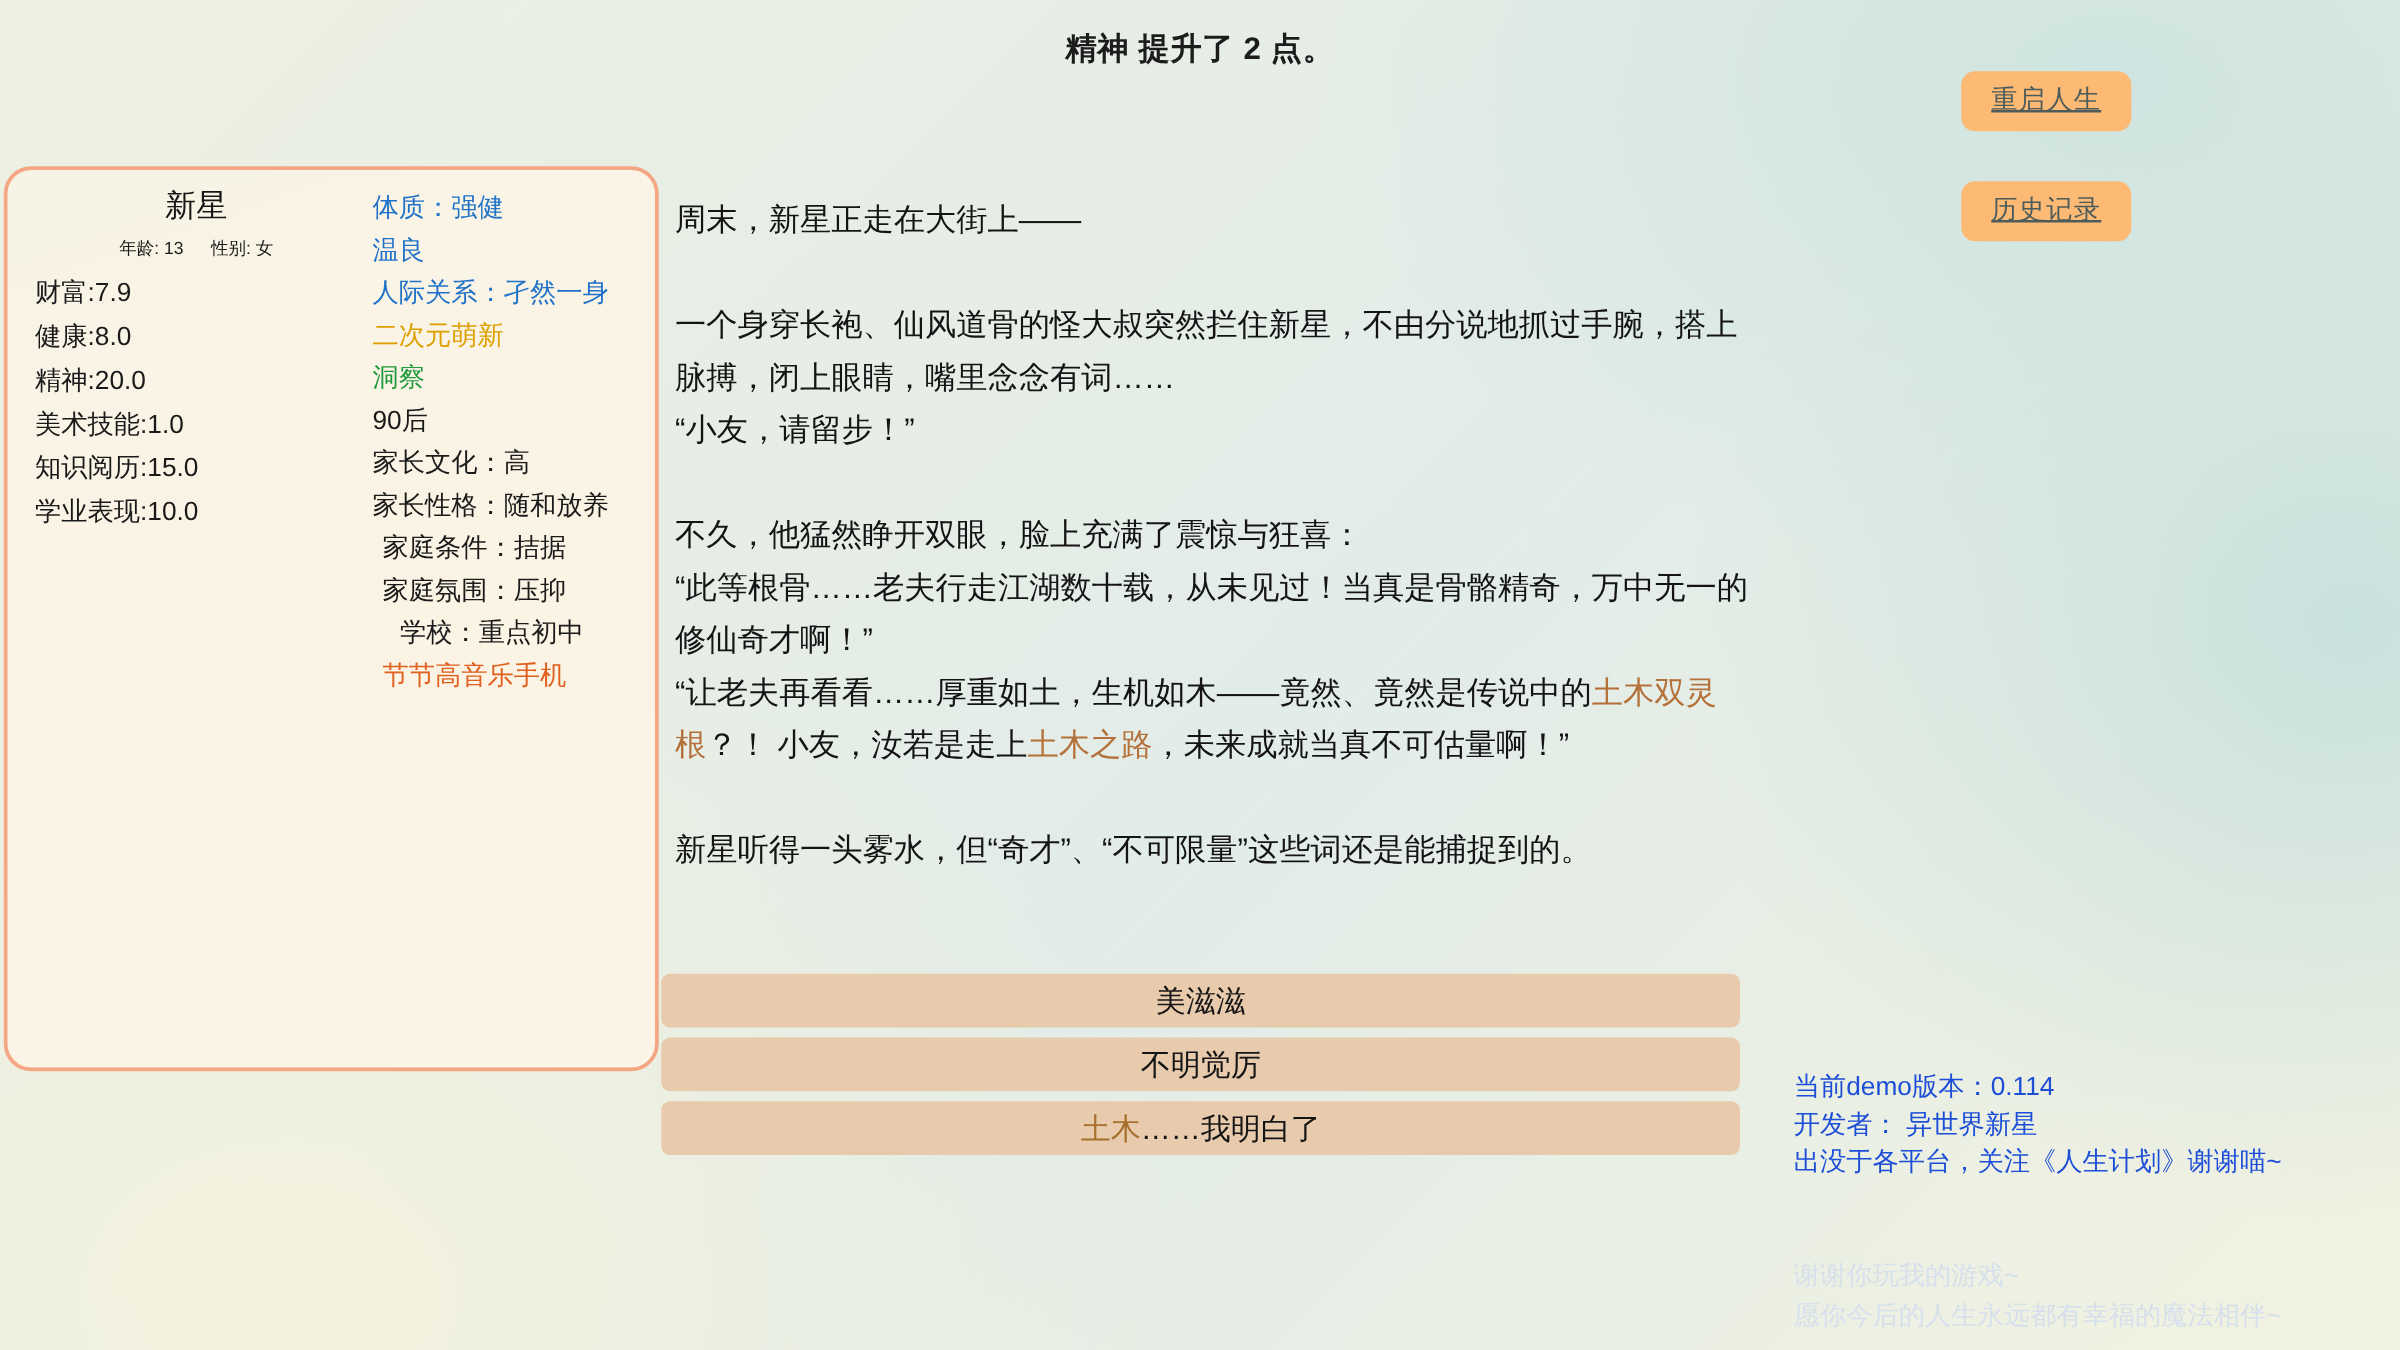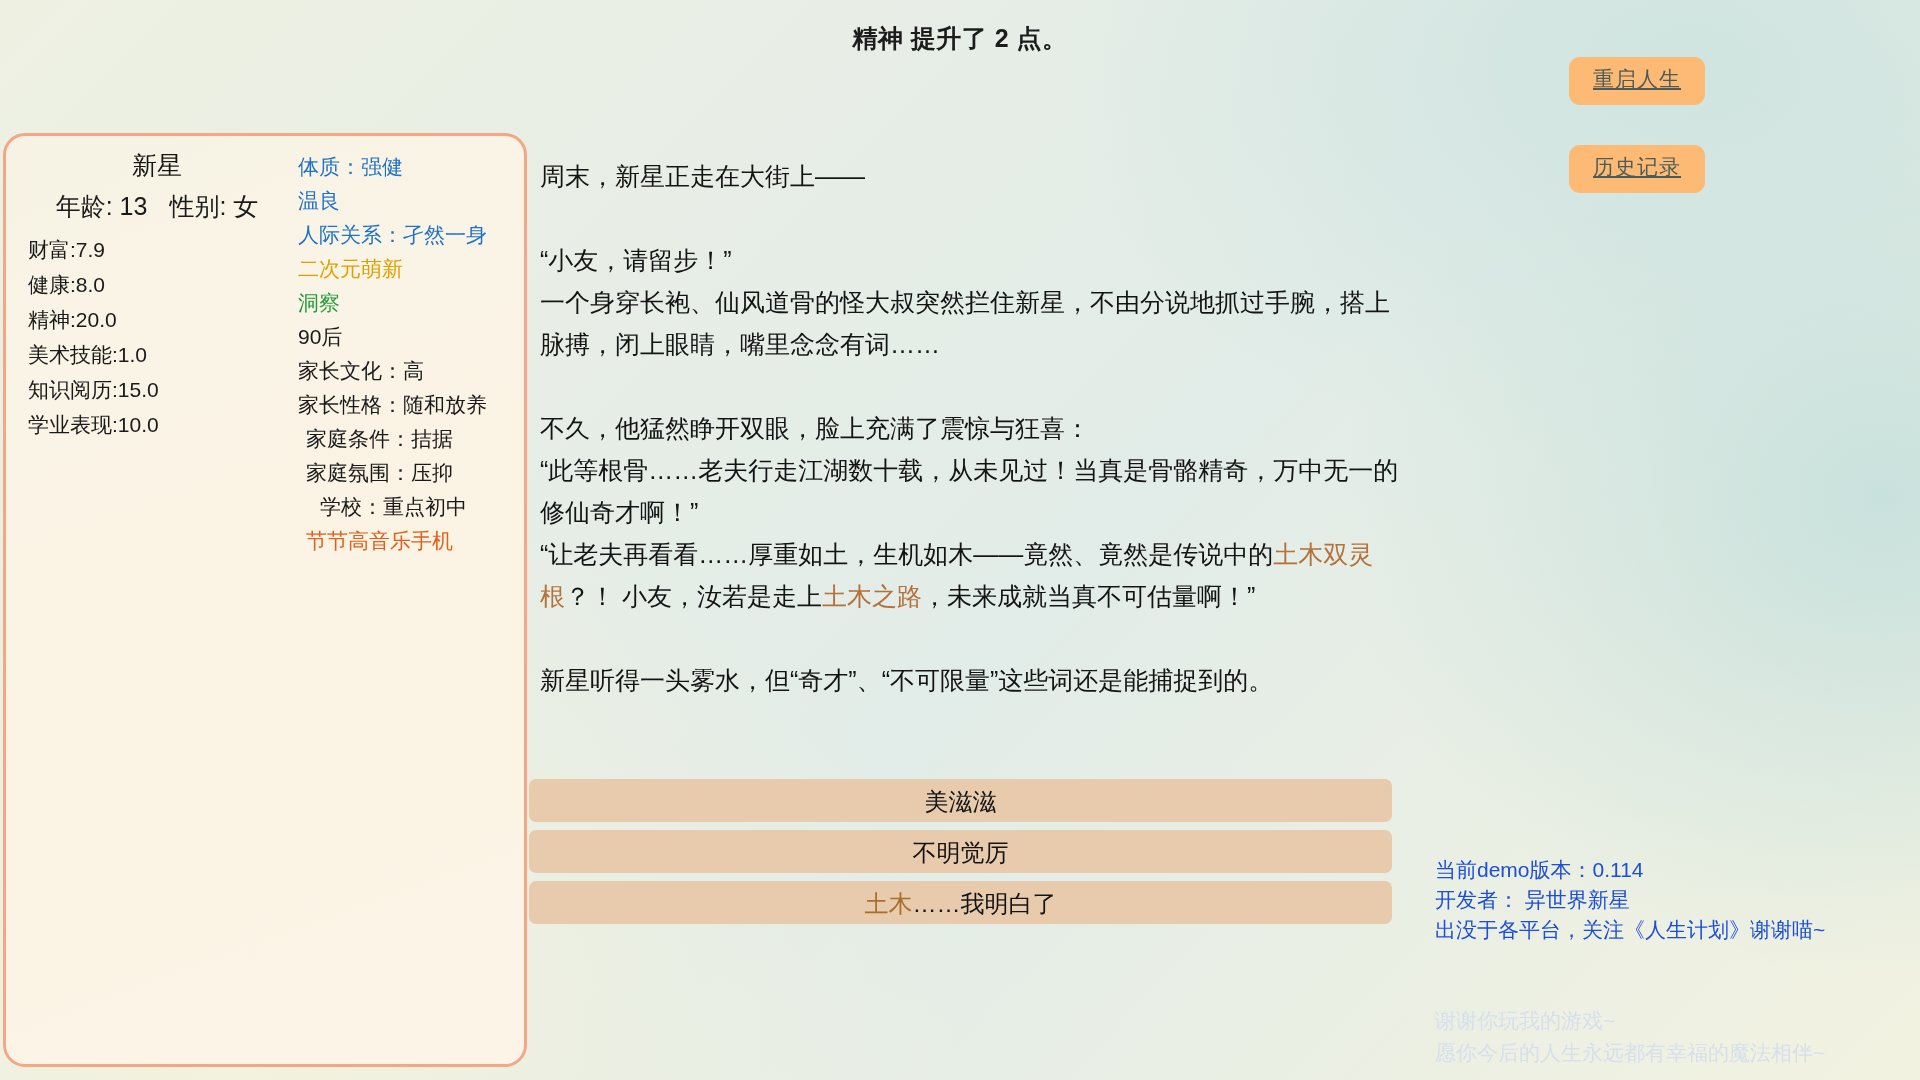--- a/index.html
+++ b/index.html
@@ -31,21 +31,21 @@
     color: #1c1c1c;
     letter-spacing: 0.5px;
   }
 
   
   #stats-panel {
     position: absolute;
     left: 3px;
     top: 133px;
     width: 524px;
-    height: 934px;
+    height: 724px;
     box-sizing: border-box;
     border: 3px solid #f5a684;
     border-radius: 22px;
     background: linear-gradient(160deg, #f6f3e4 0%, #faf4e6 22%, #fbf3e4 55%, #fcf4e6 100%);
     padding: 14px 16px 0 16px;
   }
   #stats-grid {
     display: flex;
     gap: 0;
   }
@@ -61,21 +61,21 @@
     text-align: center;
     font-size: 25px;
     color: #161616;
     line-height: 1.0;
     padding: 3px 0 12px 0;
   }
   .ident-row {
     display: flex;
     justify-content: center;
     gap: 22px;
-    font-size: 25px;
+    font-size: 14px;
     color: #1a1a1a;
     padding-bottom: 9px;
   }
   .attr-row {
     display: flex;
     justify-content: flex-start;
     font-size: 21px;
     color: #1a1a1a;
     padding: 5.5px 20px 5.5px 6px;
     line-height: 1.15;
@@ -229,22 +229,22 @@
       <div class="tag-line plain pad-c">学校：重点初中</div>
       <div class="tag-line orange pad-b">节节高音乐手机</div>
     </div>
 
   </div>
 </div>
 
 <div id="story">
   <p>周末，新星正走在大街上——</p>
   <div class="gap"></div>
+  <p>一个身穿长袍、仙风道骨的怪大叔突然拦住新星，不由分说地抓过手腕，搭上脉搏，闭上眼睛，嘴里念念有词……</p>
   <p>“小友，请留步！”</p>
-  <p>一个身穿长袍、仙风道骨的怪大叔突然拦住新星，不由分说地抓过手腕，搭上脉搏，闭上眼睛，嘴里念念有词……</p>
   <div class="gap"></div>
   <p>不久，他猛然睁开双眼，脸上充满了震惊与狂喜：</p>
   <p>“此等根骨……老夫行走江湖数十载，从未见过！当真是骨骼精奇，万中无一的修仙奇才啊！”</p>
   <p><span>“让老夫再看看……厚重如土，生机如木——竟然、竟然是传说中的</span><span class="hl">土木双灵根</span><span>？！ 小友，汝若是走上</span><span class="hl">土木之路</span><span>，未来成就当真不可估量啊！”</span></p>
   <div class="gap"></div>
   <p>新星听得一头雾水，但“奇才”、“不可限量”这些词还是能捕捉到的。</p>
 </div>
 
 <div id="choices">
   <button class="choice-btn">美滋滋</button>

